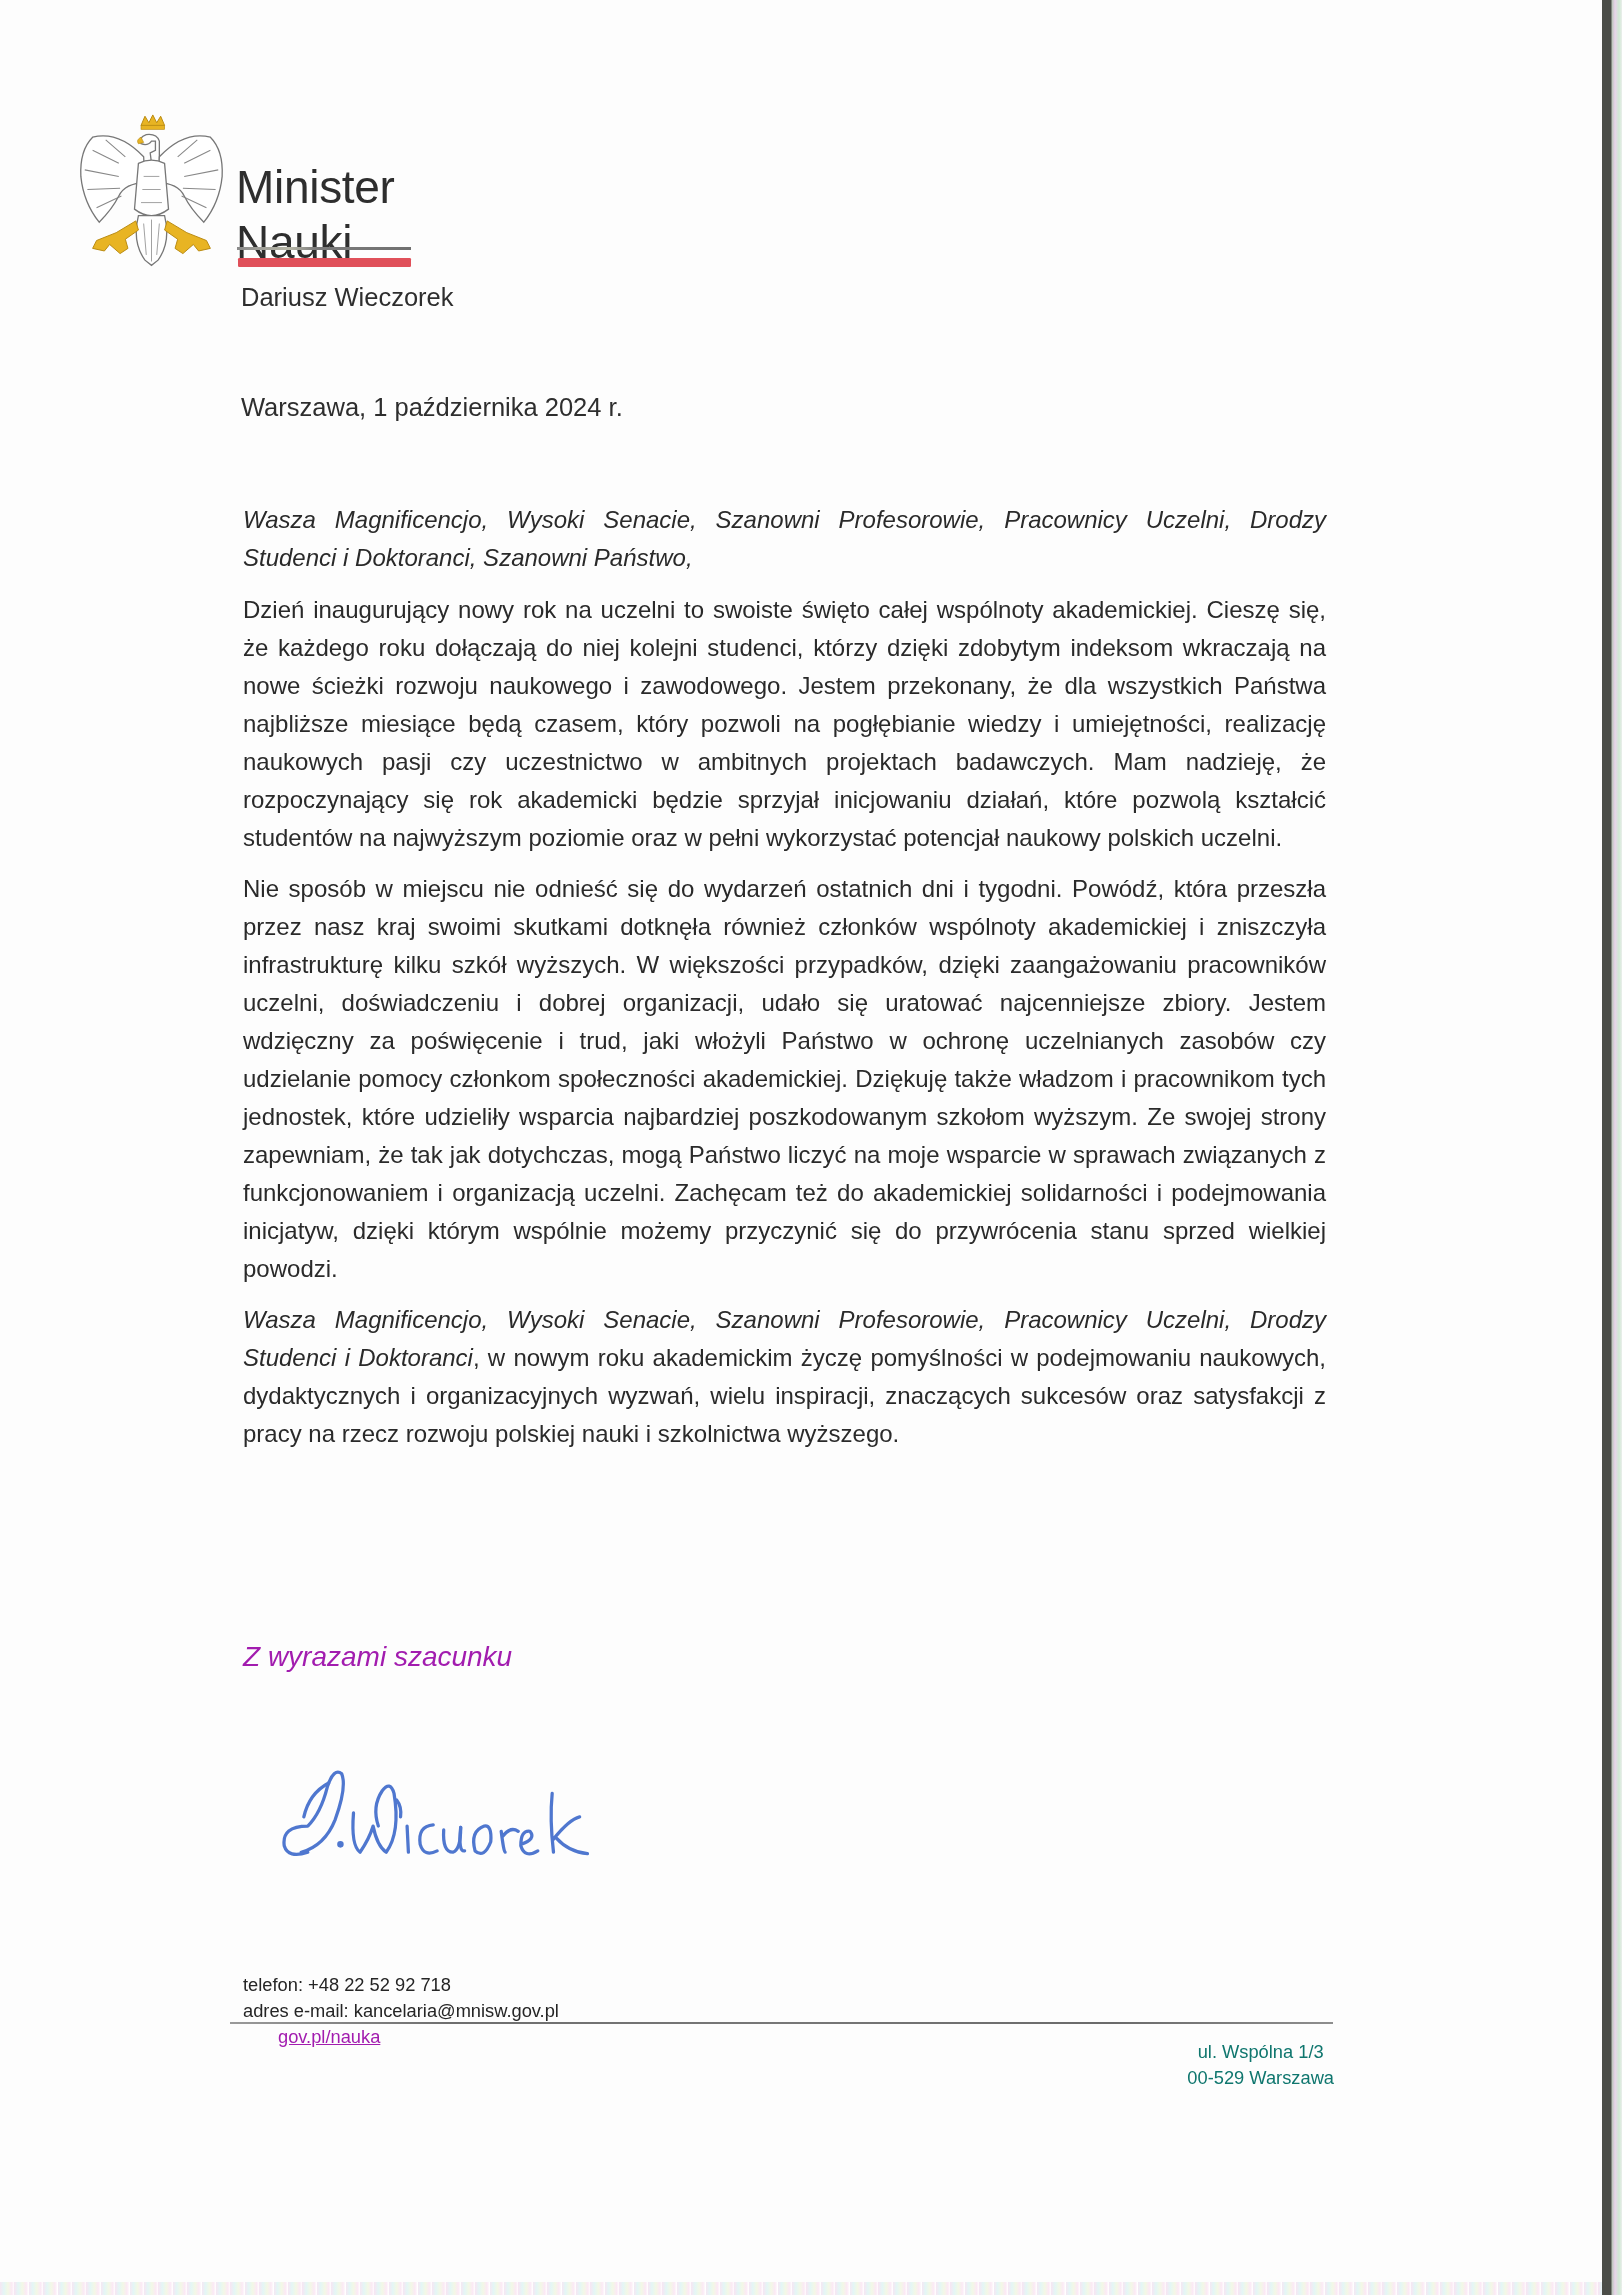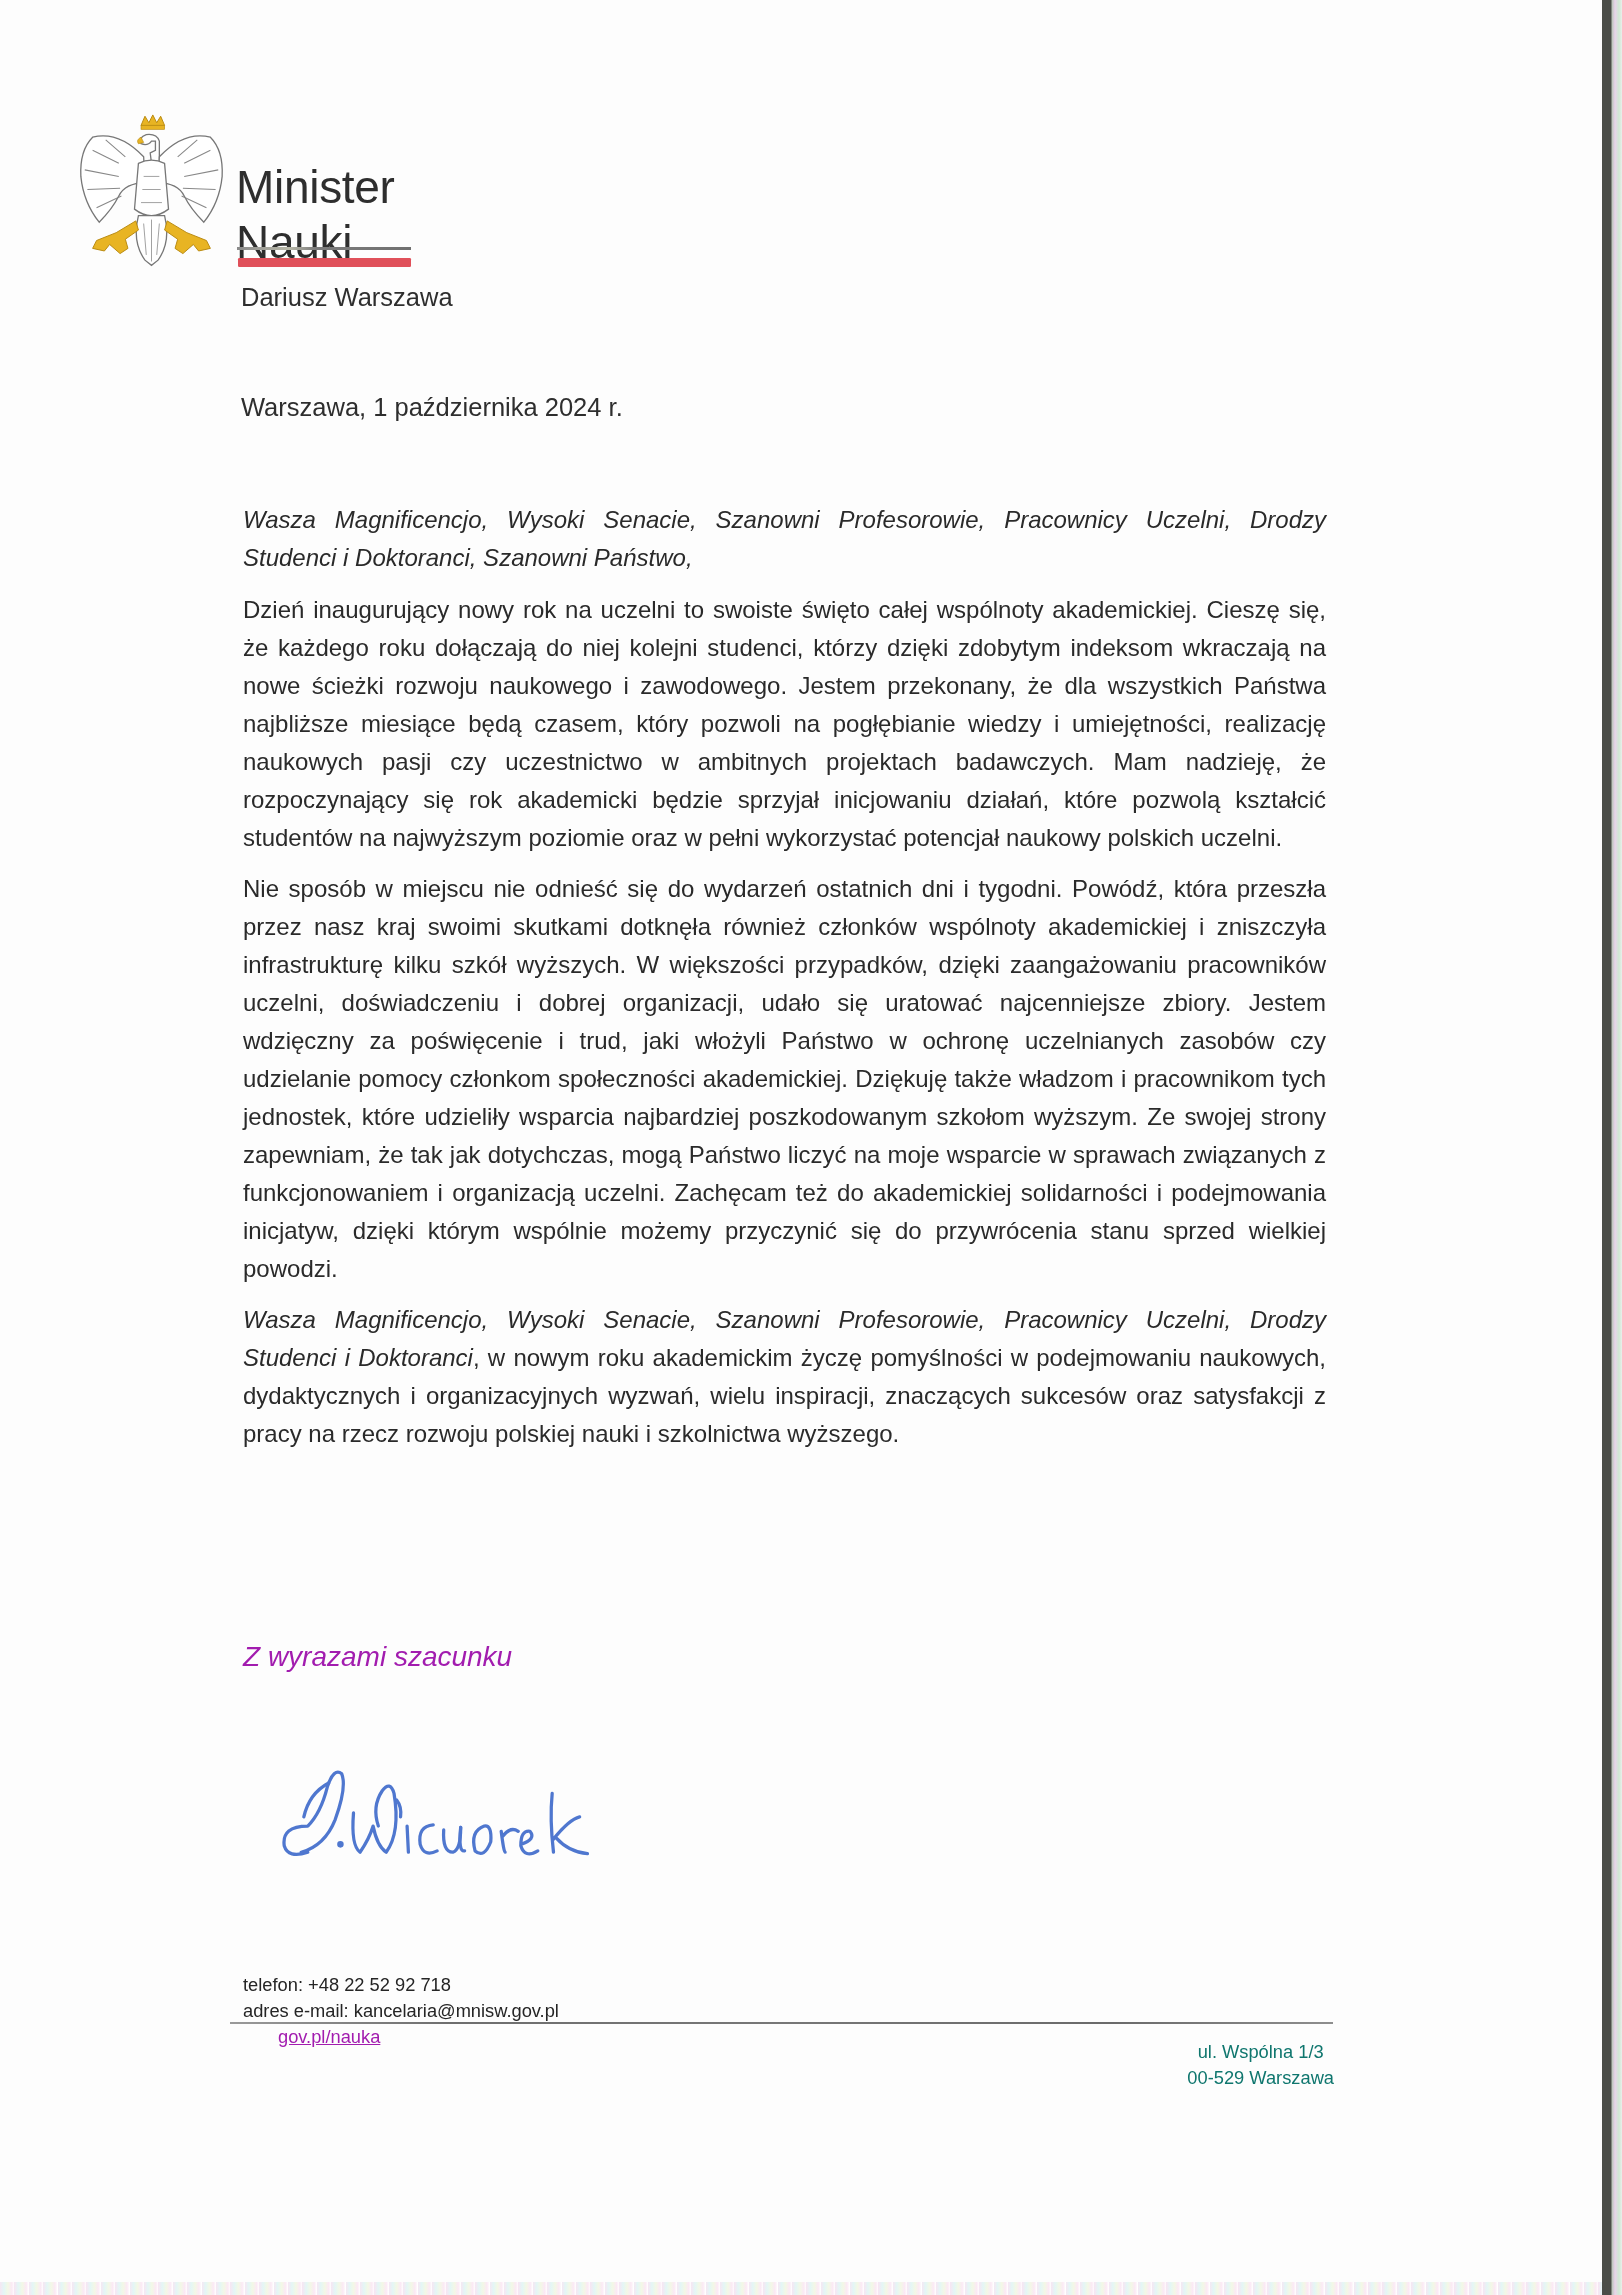--- a/index.html
+++ b/index.html
@@ -116,21 +116,21 @@
   <path d="M144 168 L174 186 L204 198 L210 210 L192 214 L184 204 L168 218 L156 210 L160 196 L140 182 Z" fill="#e8b423" stroke="#b98a10" stroke-width="1.5"></path>
 </svg>
 
 <div class="brand">
   <div class="brand-line">Minister</div>
   <div class="brand-line">Nauki</div>
 </div>
 <div class="brand-rule-gray"></div>
 <div class="brand-rule-red"></div>
 
-<div class="minister-name">Dariusz Warszawa</div>
+<div class="minister-name">Dariusz Wieczorek</div>
 <div class="date">Warszawa, 1 października 2024 r.</div>
 
 <div class="body-text">
   <p class="salutation">Wasza Magnificencjo, Wysoki Senacie, Szanowni Profesorowie, Pracownicy Uczelni, Drodzy Studenci i Doktoranci, Szanowni Państwo,</p>
   <p>Dzień inaugurujący nowy rok na uczelni to swoiste święto całej wspólnoty akademickiej. Cieszę się, że każdego roku dołączają do niej kolejni studenci, którzy dzięki zdobytym indeksom wkraczają na nowe ścieżki rozwoju naukowego i zawodowego. Jestem przekonany, że dla wszystkich Państwa najbliższe miesiące będą czasem, który pozwoli na pogłębianie wiedzy i umiejętności, realizację naukowych pasji czy uczestnictwo w ambitnych projektach badawczych. Mam nadzieję, że rozpoczynający się rok akademicki będzie sprzyjał inicjowaniu działań, które pozwolą kształcić studentów na najwyższym poziomie oraz w pełni wykorzystać potencjał naukowy polskich uczelni.</p>
   <p>Nie sposób w miejscu nie odnieść się do wydarzeń ostatnich dni i tygodni. Powódź, która przeszła przez nasz kraj swoimi skutkami dotknęła również członków wspólnoty akademickiej i zniszczyła infrastrukturę kilku szkół wyższych. W większości przypadków, dzięki zaangażowaniu pracowników uczelni, doświadczeniu i dobrej organizacji, udało się uratować najcenniejsze zbiory. Jestem wdzięczny za poświęcenie i trud, jaki włożyli Państwo w ochronę uczelnianych zasobów czy udzielanie pomocy członkom społeczności akademickiej. Dziękuję także władzom i pracownikom tych jednostek, które udzieliły wsparcia najbardziej poszkodowanym szkołom wyższym. Ze swojej strony zapewniam, że tak jak dotychczas, mogą Państwo liczyć na moje wsparcie w sprawach związanych z funkcjonowaniem i organizacją uczelni. Zachęcam też do akademickiej solidarności i podejmowania inicjatyw, dzięki którym wspólnie możemy przyczynić się do przywrócenia stanu sprzed wielkiej powodzi.</p>
   <p><span class="italic">Wasza Magnificencjo, Wysoki Senacie, Szanowni Profesorowie, Pracownicy Uczelni, Drodzy Studenci i Doktoranci</span><span>, w nowym roku akademickim życzę pomyślności w podejmowaniu naukowych, dydaktycznych i organizacyjnych wyzwań, wielu inspiracji, znaczących sukcesów oraz satysfakcji z pracy na rzecz rozwoju polskiej nauki i szkolnictwa wyższego.</span></p>
 </div>
 
 <div class="closing">Z wyrazami szacunku</div>

